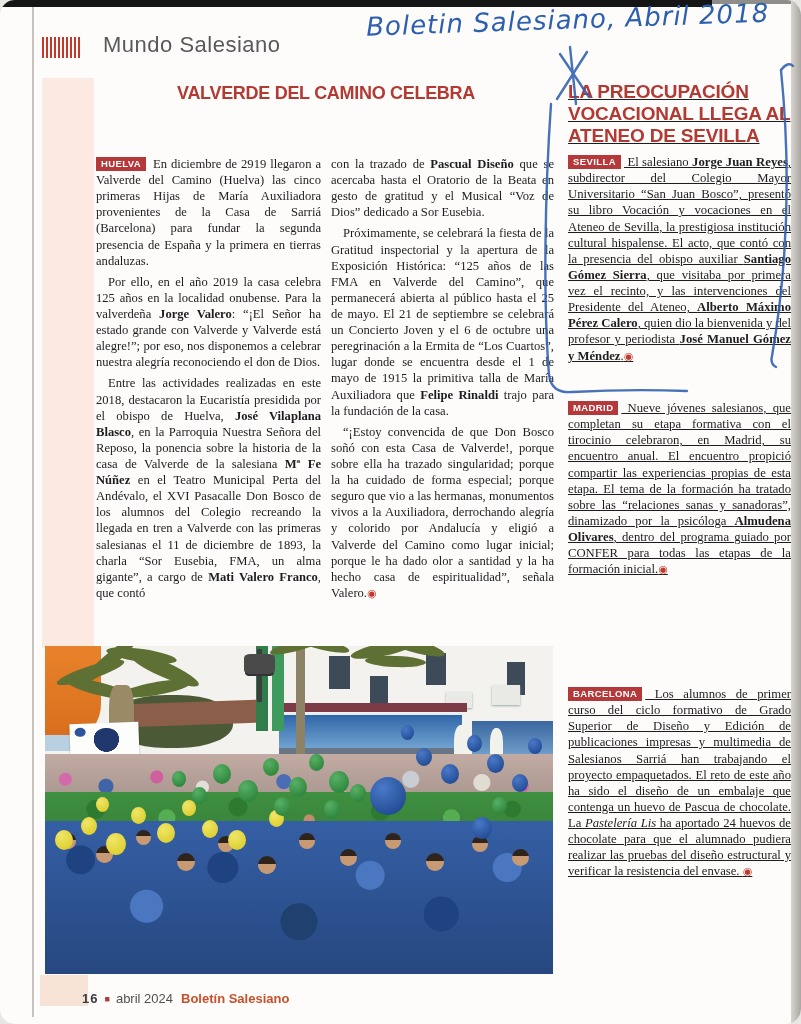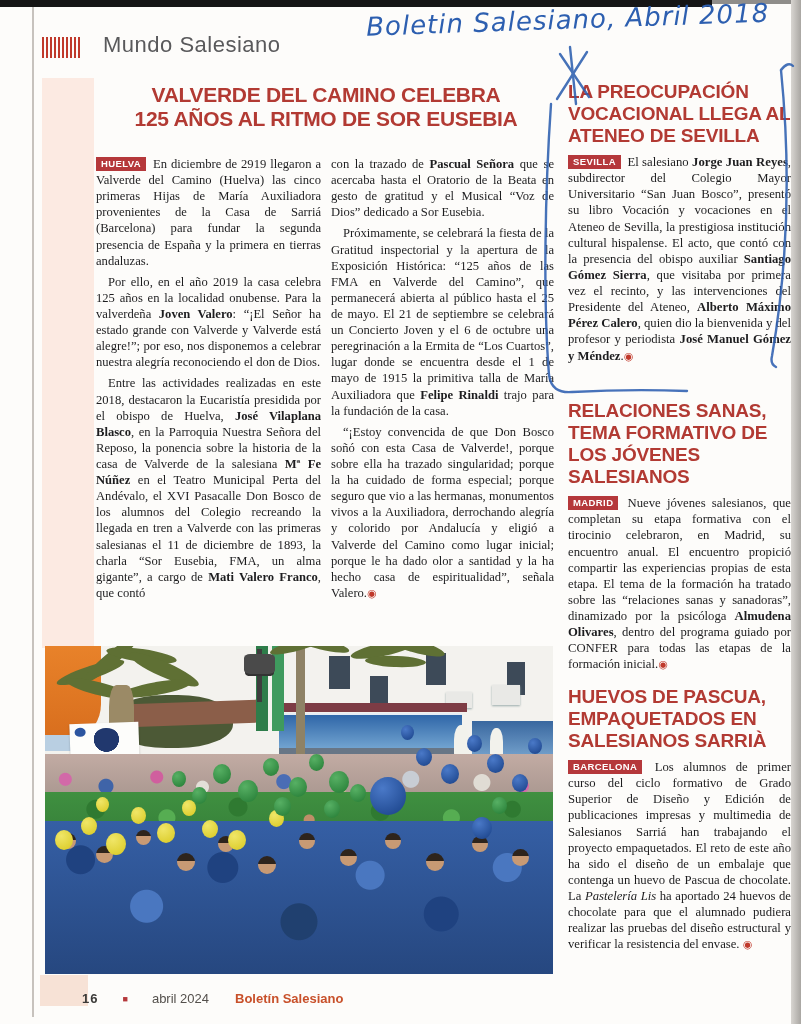--- a/index.html
+++ b/index.html
@@ -1,54 +1,54 @@
 <!DOCTYPE html>
 <html lang="es"><head>
 <meta charset="utf-8">
 <style>
   html,body{margin:0;padding:0;background:#e9e7e4;}
   .page{position:relative;width:801px;height:1024px;background:#fdfcfa;overflow:hidden;
-        font-family:"Liberation Serif",serif;color:#1d1d1f;}
+        font-family:"Liberation Serif",serif;color:#1d1d1f;border-radius:15px;}
   
   .scan-top{position:absolute;left:0;top:0;width:712px;height:7px;background:#151515;}
   .scan-top2{position:absolute;left:712px;top:0;width:89px;height:4px;background:#8f8d8a;}
   .edge-left{position:absolute;left:32px;top:7px;width:2px;height:1010px;background:#c7c2bd;}
   .edge-right{position:absolute;left:791px;top:0;width:10px;height:1024px;
               background:linear-gradient(to right,#d8d5d1,#a9a6a2);}
   
   .hashes{position:absolute;left:42px;top:37px;display:flex;gap:2px;}
   .hashes i{display:block;width:2px;height:21px;background:#c0392b;}
   .section-label{position:absolute;left:103px;top:32px;font-family:"Liberation Sans",sans-serif;
                  font-size:22px;color:#59595b;letter-spacing:.5px;}
   .pink-strip{position:absolute;left:42px;top:78px;width:52px;height:570px;background:#fceae2;}
   .pink-sq{position:absolute;left:40px;top:975px;width:48px;height:31px;background:#f7e2d6;}
   
   .headline{position:absolute;left:95px;top:83px;width:462px;text-align:center;
-            font-family:"Liberation Sans",sans-serif;font-weight:bold;font-size:21px;
+            font-family:"Liberation Sans",sans-serif;font-weight:bold;font-size:18px;
             line-height:1.12;color:#b23a33;letter-spacing:-.3px;}
   .col{position:absolute;top:156px;font-size:12.6px;line-height:1.28;text-align:justify;}
   .col1{left:96px;width:225px;}
   .col2{left:331px;width:223px;}
   .col p{margin:0 0 5px;}
   .ind{text-indent:12px;}
   .chip{display:inline-block;background:#b5383b;color:#fff;font-family:"Liberation Sans",sans-serif;
         font-weight:bold;font-size:9.5px;line-height:1;padding:2px 5px;margin-right:3px;
         letter-spacing:.4px;vertical-align:1px;}
   .b{font-weight:bold;}
   .i{font-style:italic;}
   .mk{color:#c0392b;font-size:11px;}
   
-  .sb{position:absolute;left:568px;width:223px;}
+  .sb{position:absolute;left:568px;width:223px;text-decoration:underline;}
   .sb h2{margin:0 0 7px;font-family:"Liberation Sans",sans-serif;font-weight:bold;font-size:19px;
          line-height:1.16;color:#b23a33;letter-spacing:-.2px;}
   .sb .body{font-size:12.7px;line-height:1.27;text-align:justify;}
   .sb1{top:81px;} .sb2{top:400px;} .sb3{top:686px;}
   
   .footer{position:absolute;left:82px;top:991px;font-family:"Liberation Sans",sans-serif;
-          font-size:13px;color:#54504c;display:flex;align-items:center;gap:24px;}
+          font-size:13px;color:#54504c;display:flex;align-items:center;gap:6px;}
   .footer .pg{font-weight:bold;color:#3b3a38;letter-spacing:1px;}
   .footer .bullet{color:#b5383b;font-size:9px;}
   .footer .brand{font-weight:bold;color:#c8502a;margin-left:2px;}
   
   .handwriting{position:absolute;left:366px;top:4px;width:440px;font-family:"DejaVu Sans",sans-serif;
                font-style:italic;font-size:26px;color:#2d5fb0;transform:rotate(-2deg);
                letter-spacing:1px;white-space:nowrap;}
   .pen{position:absolute;left:0;top:0;pointer-events:none;}
   
   .photo{position:absolute;left:45px;top:646px;width:508px;height:328px;overflow:hidden;
@@ -139,44 +139,41 @@
       <i></i>
       <i></i>
       <i></i>
   </div>
   <div class="section-label">Mundo Salesiano</div>
   <div class="pink-strip"></div>
   <div class="pink-sq"></div>
 
   <div class="headline">
     <div>VALVERDE DEL CAMINO CELEBRA</div>
-    <div>125 AÑOS AL RITMO DE SOR EUSEBIA</div>
   </div>
 
   <div class="col col1">
     <p><span class="chip">HUELVA</span><span> En diciembre de 2919 llegaron a Valverde del Camino (Huelva) las cinco primeras Hijas de María Auxiliadora provenientes de la Casa de Sarriá (Barcelona) para fundar la segunda presencia de España y la primera en tierras andaluzas.</span></p>
-    <p class="ind"><span>Por ello, en el año 2019 la casa celebra 125 años en la localidad onubense. Para la valverdeña </span><span class="b">Joven Valero</span><span>: “¡El Señor ha estado grande con Valverde y Valverde está alegre!”; por eso, nos disponemos a celebrar nuestra alegría reconociendo el don de Dios.</span></p>
+    <p class="ind"><span>Por ello, en el año 2019 la casa celebra 125 años en la localidad onubense. Para la valverdeña </span><span class="b">Jorge Valero</span><span>: “¡El Señor ha estado grande con Valverde y Valverde está alegre!”; por eso, nos disponemos a celebrar nuestra alegría reconociendo el don de Dios.</span></p>
     <p class="ind"><span>Entre las actividades realizadas en este 2018, destacaron la Eucaristía presidida por el obispo de Huelva, </span><span class="b">José Vilaplana Blasco</span><span>, en la Parroquia Nuestra Señora del Reposo, la ponencia sobre la historia de la casa de Valverde de la salesiana </span><span class="b">Mª Fe Núñez</span><span> en el Teatro Municipal Perta del Andévalo, el XVI Pasacalle Don Bosco de los alumnos del Colegio recreando la llegada en tren a Valverde con las primeras salesianas el 11 de diciembre de 1893, la charla “Sor Eusebia, FMA, un alma gigante”, a cargo de </span><span class="b">Mati Valero Franco</span><span>, que contó</span></p>
   </div>
   <div class="col col2">
-    <p><span>con la trazado de </span><span class="b">Pascual Señora</span><span> que se acercaba hasta el Oratorio de la Beata en gesto de gratitud y el Musical “Voz de Dios” dedicado a Sor Eusebia.</span></p>
+    <p><span>con la trazado de </span><span class="b">Pascual Diseño</span><span> que se acercaba hasta el Oratorio de la Beata en gesto de gratitud y el Musical “Voz de Dios” dedicado a Sor Eusebia.</span></p>
     <p class="ind"><span>Próximamente, se celebrará la fiesta de la Gratitud inspectorial y la apertura de la Exposición Histórica: “125 años de las FMA en Valverde del Camino”, que permanecerá abierta al público hasta el 25 de mayo. El 21 de septiembre se celebrará un Concierto Joven y el 6 de octubre una peregrinación a la Ermita de “Los Cuartos”, lugar donde se encuentra desde el 1 de mayo de 1915 la primitiva talla de María Auxiliadora que </span><span class="b">Felipe Rinaldi</span><span> trajo para la fundación de la casa.</span></p>
     <p class="ind"><span>“¡Estoy convencida de que Don Bosco soñó con esta Casa de Valverde!, porque sobre ella ha trazado singularidad; porque la ha cuidado de forma especial; porque seguro que vio a las hermanas, monumentos vivos a la Auxiliadora, derrochando alegría y colorido por Andalucía y eligió a Valverde del Camino como lugar inicial; porque le ha dado olor a santidad y la ha hecho casa de espiritualidad”, señala Valero.</span><span class="mk">◉</span></p>
   </div>
 
   <div class="sb sb1">
     <h2>LA PREOCUPACIÓN VOCACIONAL LLEGA AL ATENEO DE SEVILLA</h2>
     <div class="body"><span class="chip">SEVILLA</span><span> El salesiano </span><span class="b">Jorge Juan Reyes</span><span>, subdirector del Colegio Mayor Universitario “San Juan Bosco”, presentó su libro Vocación y vocaciones en el Ateneo de Sevilla, la prestigiosa institución cultural hispalense. El acto, que contó con la presencia del obispo auxiliar </span><span class="b">Santiago Gómez Sierra</span><span>, que visitaba por primera vez el recinto, y las intervenciones del Presidente del Ateneo, </span><span class="b">Alberto Máximo Pérez Calero</span><span>, quien dio la bienvenida y del profesor y periodista </span><span class="b">José Manuel Gómez y Méndez</span><span>.</span><span class="mk">◉</span></div>
   </div>
   <div class="sb sb2">
-    <h2>RELACIONES SANAS, TEMA FORMATIVO DE LOS JÓVENES SALESIANOS</h2>
     <div class="body"><span class="chip">MADRID</span><span> Nueve jóvenes salesianos, que completan su etapa formativa con el tirocinio celebraron, en Madrid, su encuentro anual. El encuentro propició compartir las experiencias propias de esta etapa. El tema de la formación ha tratado sobre las “relaciones sanas y sanadoras”, dinamizado por la psicóloga </span><span class="b">Almudena Olivares</span><span>, dentro del programa guiado por CONFER para todas las etapas de la formación inicial.</span><span class="mk">◉</span></div>
   </div>
   <div class="sb sb3">
-    <h2>HUEVOS DE PASCUA, EMPAQUETADOS EN SALESIANOS SARRIÀ</h2>
     <div class="body"><span class="chip">BARCELONA</span><span> Los alumnos de primer curso del ciclo formativo de Grado Superior de Diseño y Edición de publicaciones impresas y multimedia de Salesianos Sarriá han trabajando el proyecto empaquetados. El reto de este año ha sido el diseño de un embalaje que contenga un huevo de Pascua de chocolate. La </span><span class="i">Pastelería Lis</span><span> ha aportado 24 huevos de chocolate para que el alumnado pudiera realizar las pruebas del diseño estructural y verificar la resistencia del envase. </span><span class="mk">◉</span></div>
   </div>
 
   <div class="photo" title="Crowd of schoolchildren in blue sweatshirts sitting in a sunlit Andalusian town square, with rows of children in green shirts behind, green, yellow and blue balloons, palm trees, white buildings with blue awnings and a white banner bearing the face of Don Bosco">
     <div class="ph-bldg"></div>
     <div class="ph-trees"></div>
     <div class="ph-roof"></div>
     <div class="win" style="left:56%;top:3%;width:4%;height:10%;"></div>
     <div class="win" style="left:64%;top:9%;width:3.5%;height:9%;"></div>
     <div class="win" style="left:75%;top:2%;width:4%;height:10%;"></div>

